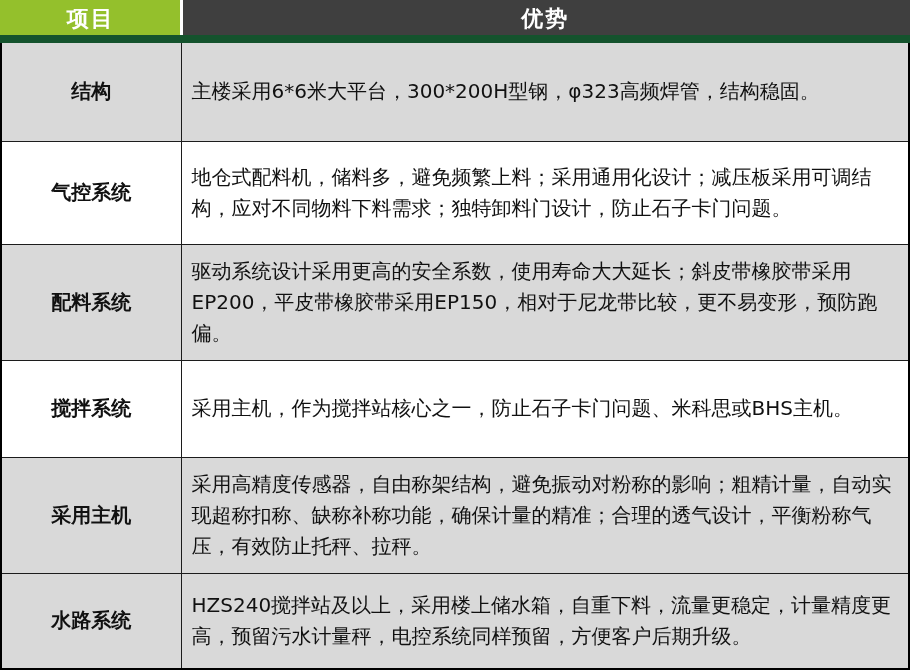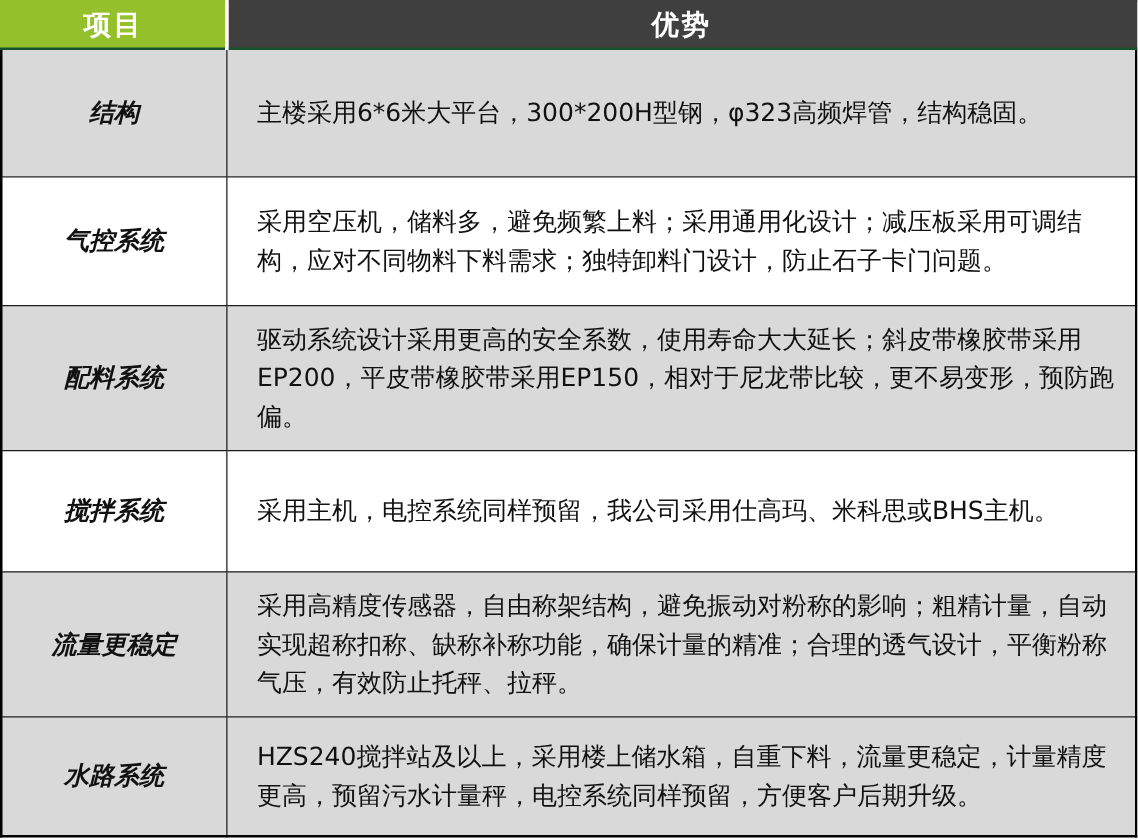--- a/index.html
+++ b/index.html
@@ -20,37 +20,36 @@
     border:1.5px solid #1c1c1c;
     vertical-align:middle;
     box-sizing:border-box;
   }
   thead th{
     height:38px;
     font-size:22px;
     font-weight:bold;
     color:#ffffff;
     text-align:center;
-    border-bottom:2px solid #14532d;
+    border-bottom:8px solid #14532d;
     letter-spacing:2px;
   }
   th.hd-item{background:#94C02C;border-right:3px solid #ffffff;border-top:2px solid #94C02C;border-left:2px solid #94C02C;}
   th.hd-adv{background:#3F3F3F;border-top:2px solid #3F3F3F;border-right:2px solid #3F3F3F;margin-left:16px;}
   td.lbl{
     text-align:center;
     font-weight:bold;
     font-size:20px;
     color:#111111;
-    font-style:italic;
   }
   td.adv{
     font-size:20px;
     color:#111111;
     line-height:31px;
-    padding:6px 12px 6px 24px;
+    padding:6px 12px 6px 10px;
     text-align:left;
   }
   tr.alt td{background:#D9D9D9;}
   tr.plain td{background:#FFFFFF;}
   
   tr.r0 td{height:93px;}
   tr.r1 td{height:94px;}
   tr.r2 td{height:85px;margin-left:32px;}
   tr.r3 td{height:88px;}
   tr.r4 td{height:97px;margin-left:17px;}
@@ -71,32 +70,32 @@
       <th class="hd-adv">优势</th>
     </tr>
   </thead>
   <tbody>
     <tr class="r0 alt">
       <td class="lbl">结构</td>
       <td class="adv">主楼采用6*6米大平台，300*200H型钢，φ323高频焊管，结构稳固。</td>
     </tr>
     <tr class="r1 plain">
       <td class="lbl">气控系统</td>
-      <td class="adv">采用空压机，储料多，避免频繁上料；采用通用化设计；减压板采用可调结构，应对不同物料下料需求；独特卸料门设计，防止石子卡门问题。</td>
+      <td class="adv">地仓式配料机，储料多，避免频繁上料；采用通用化设计；减压板采用可调结构，应对不同物料下料需求；独特卸料门设计，防止石子卡门问题。</td>
     </tr>
     <tr class="r2 alt">
       <td class="lbl">配料系统</td>
       <td class="adv">驱动系统设计采用更高的安全系数，使用寿命大大延长；斜皮带橡胶带采用EP200，平皮带橡胶带采用EP150，相对于尼龙带比较，更不易变形，预防跑偏。</td>
     </tr>
     <tr class="r3 plain">
       <td class="lbl">搅拌系统</td>
-      <td class="adv">采用主机，电控系统同样预留，我公司采用仕高玛、米科思或BHS主机。</td>
+      <td class="adv">采用主机，作为搅拌站核心之一，防止石子卡门问题、米科思或BHS主机。</td>
     </tr>
     <tr class="r4 alt">
-      <td class="lbl">流量更稳定</td>
+      <td class="lbl">采用主机</td>
       <td class="adv">采用高精度传感器，自由称架结构，避免振动对粉称的影响；粗精计量，自动实现超称扣称、缺称补称功能，确保计量的精准；合理的透气设计，平衡粉称气压，有效防止托秤、拉秤。</td>
     </tr>
     <tr class="r6 alt">
       <td class="lbl">水路系统</td>
       <td class="adv">HZS240搅拌站及以上，采用楼上储水箱，自重下料，流量更稳定，计量精度更高，预留污水计量秤，电控系统同样预留，方便客户后期升级。</td>
     </tr>
   </tbody>
 </table>
 
 </body></html>

